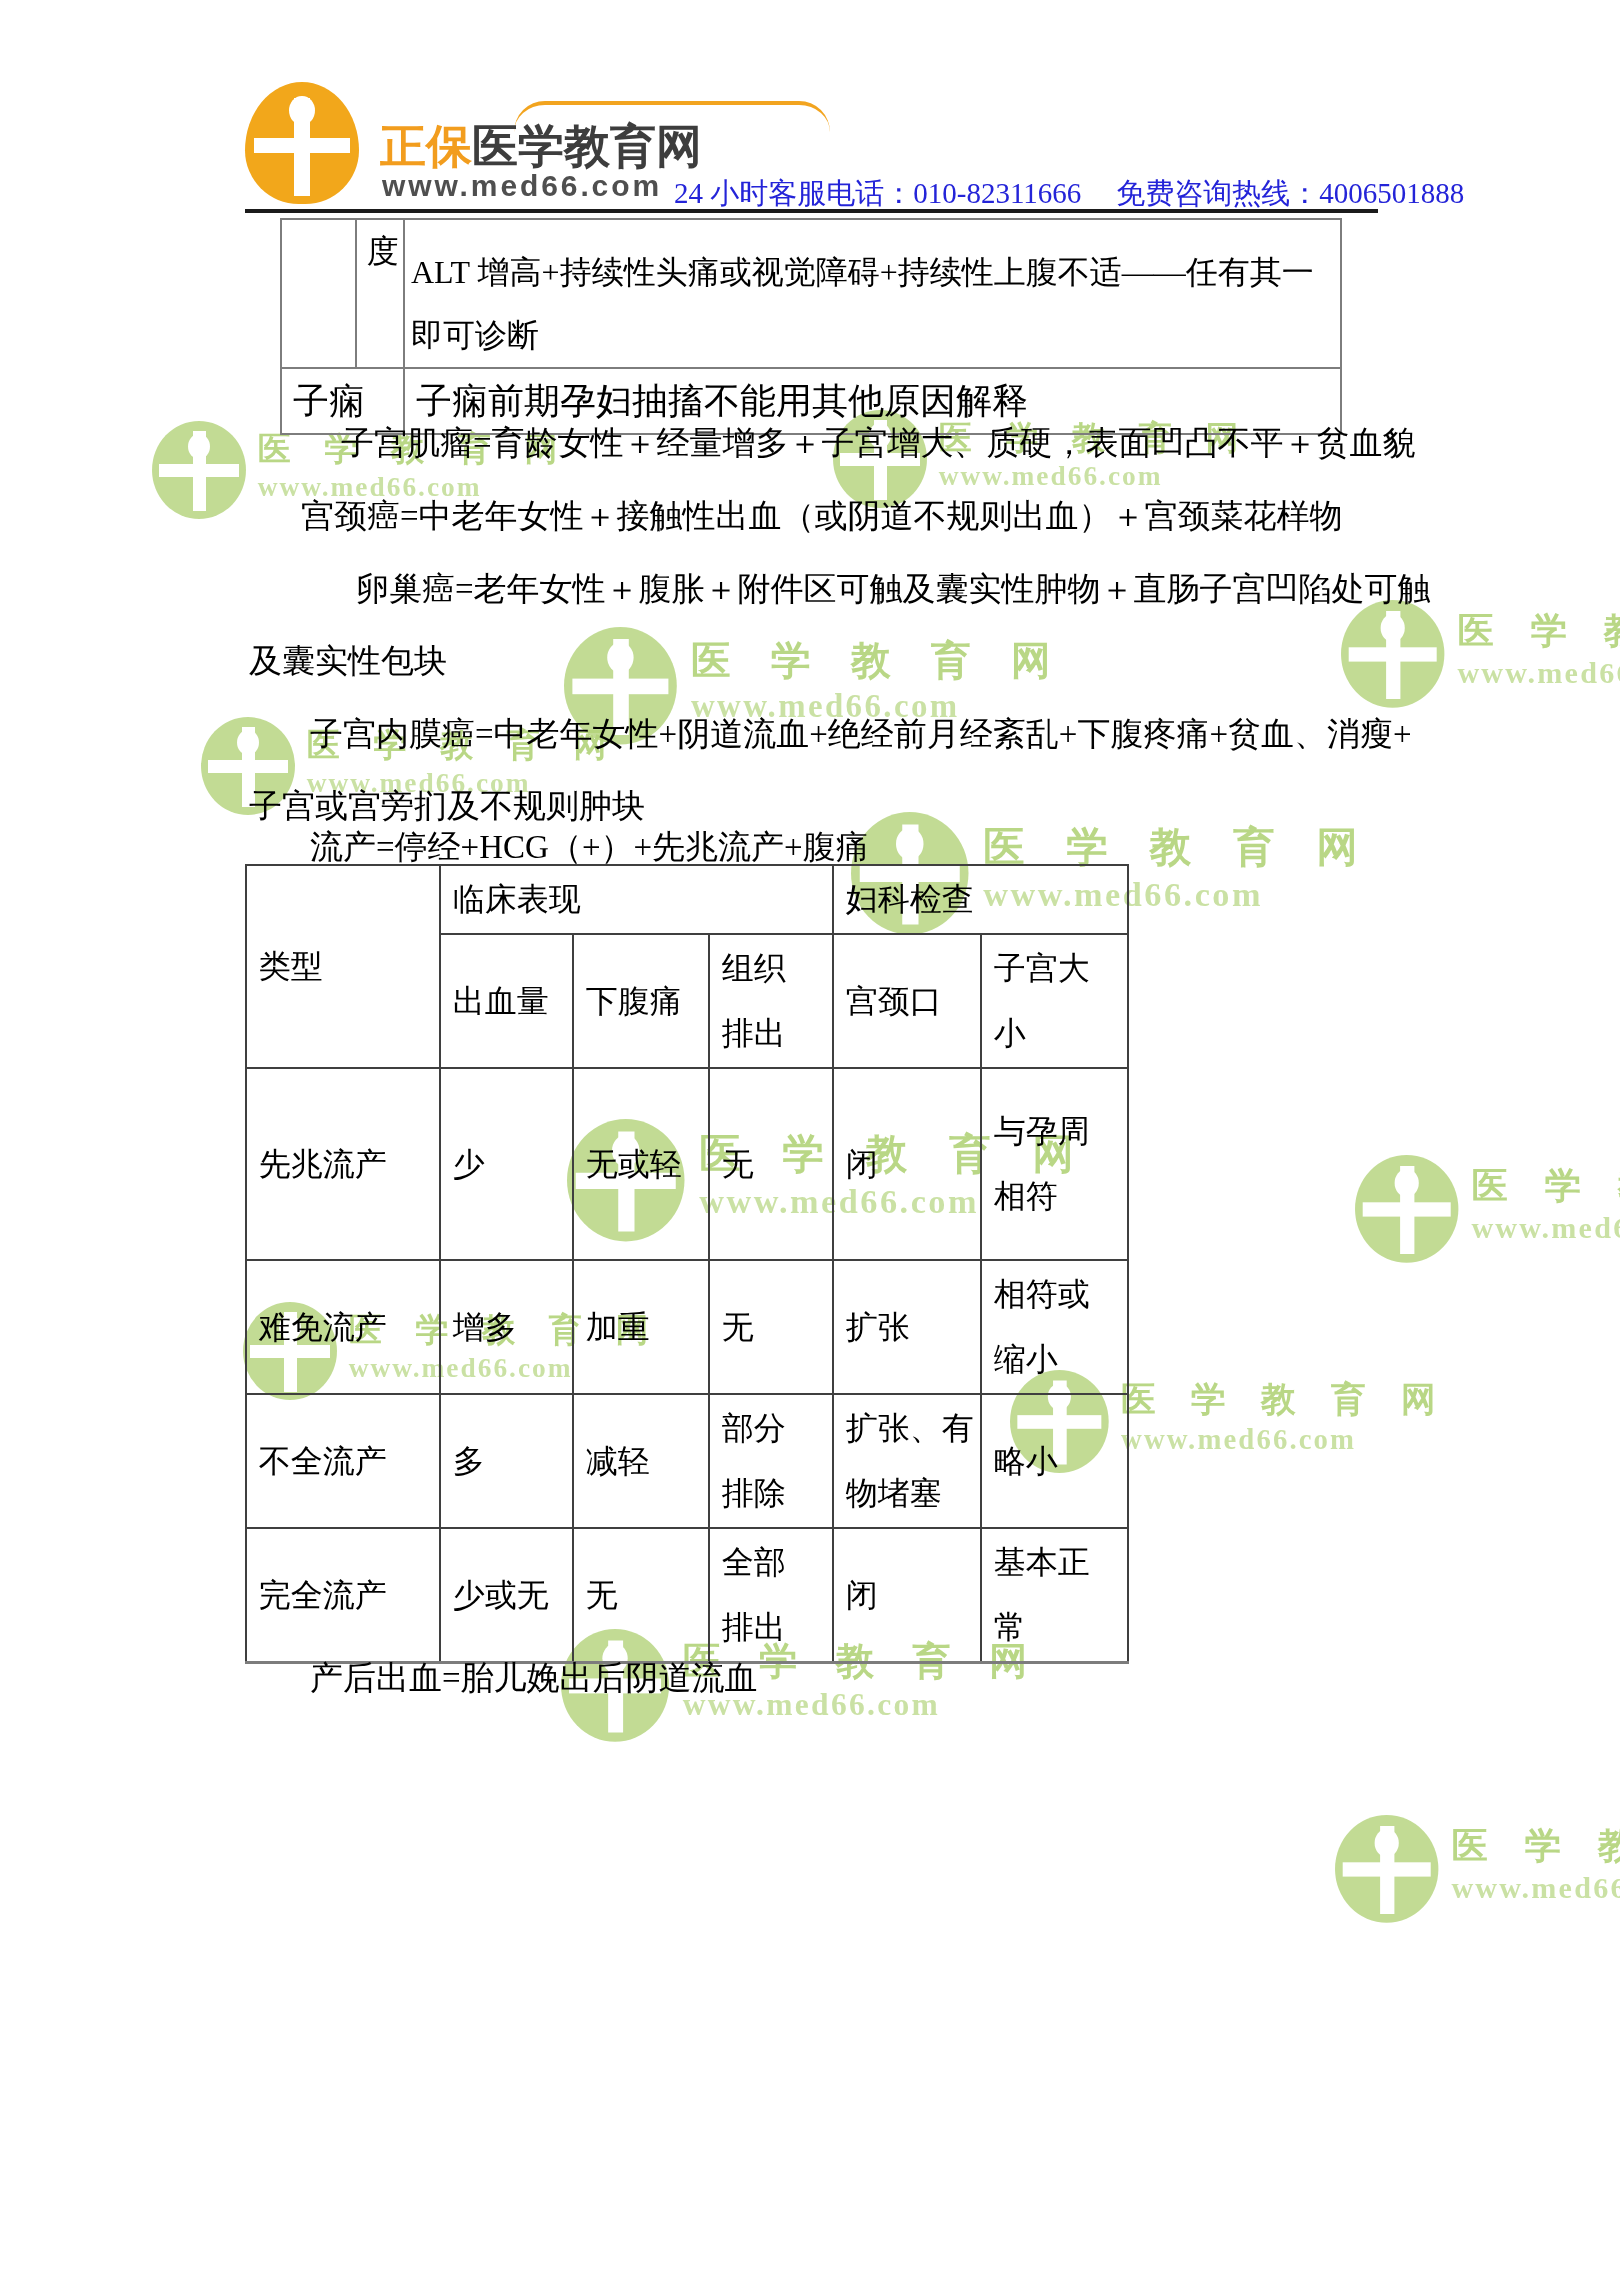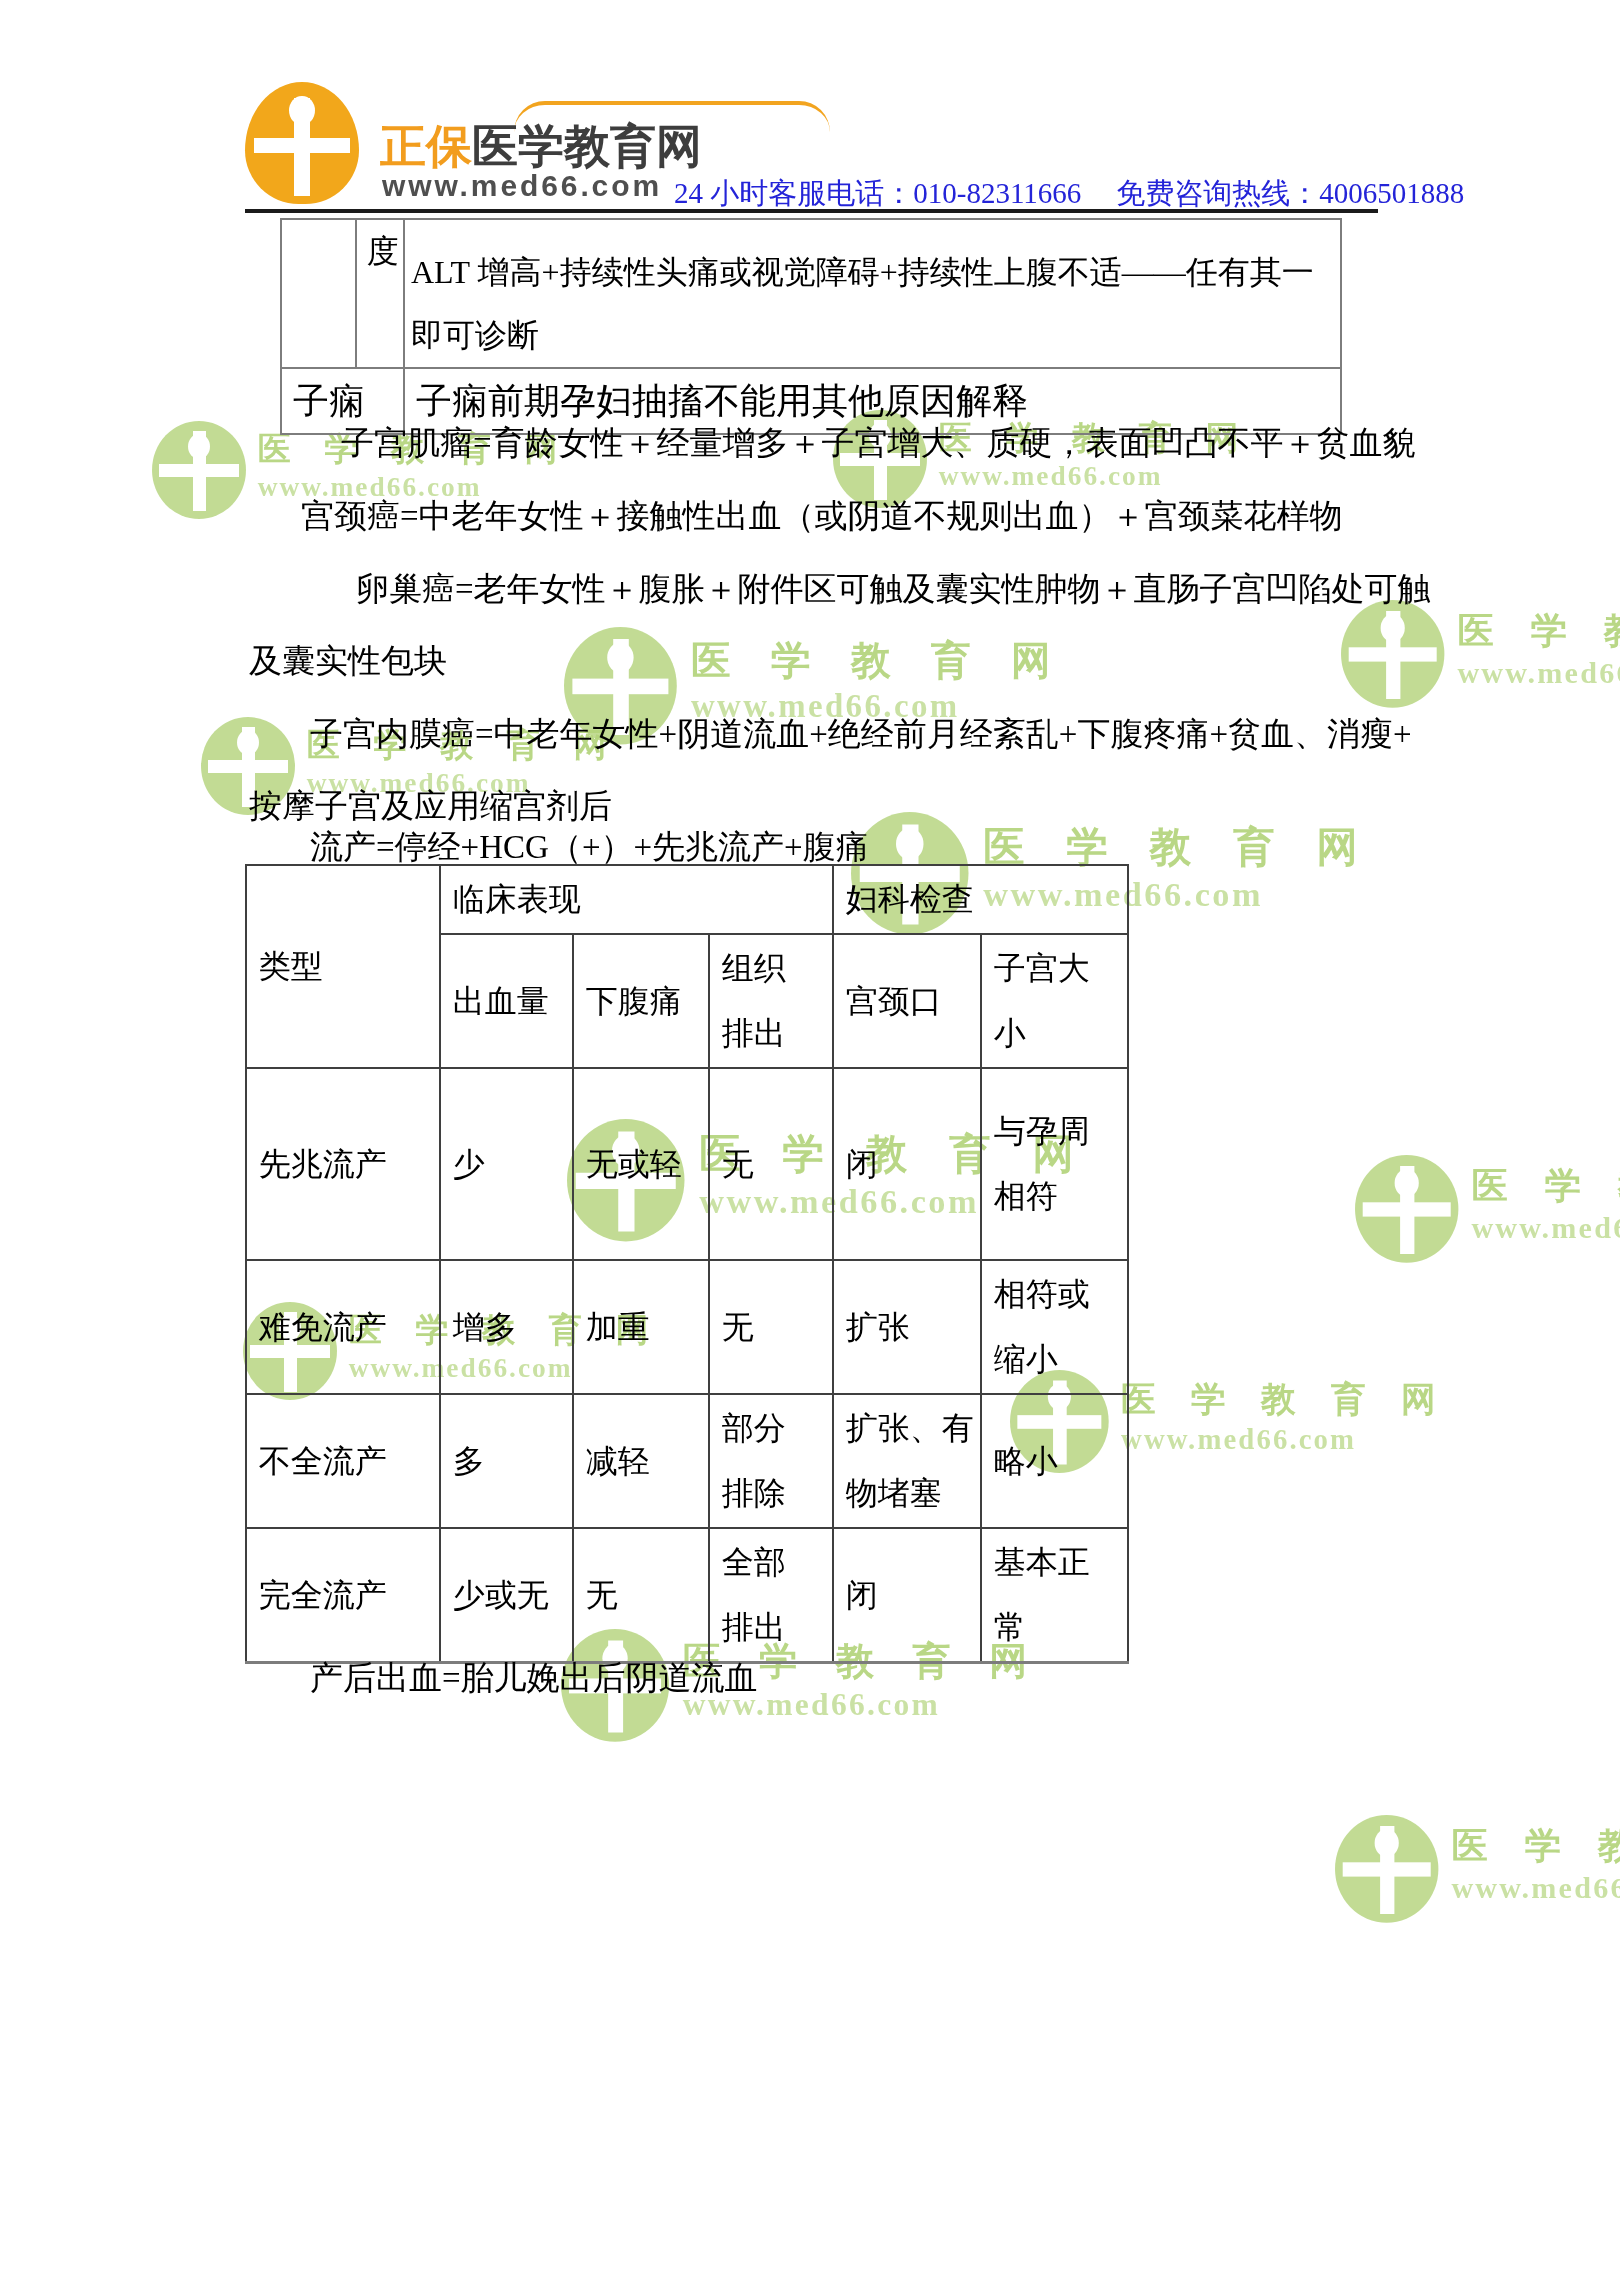--- a/index.html
+++ b/index.html
@@ -226,21 +226,21 @@
       <td class="cond">子痫前期孕妇抽搐不能用其他原因解释</td>
     </tr>
   </tbody>
     </table>
 
   <div class="fline f1">子宫肌瘤=育龄女性＋经量增多＋子宫增大、质硬，表面凹凸不平＋贫血貌</div>
   <div class="fline f2">宫颈癌=中老年女性＋接触性出血（或阴道不规则出血）＋宫颈菜花样物</div>
   <div class="fline f3">卵巢癌=老年女性＋腹胀＋附件区可触及囊实性肿物＋直肠子宫凹陷处可触</div>
   <div class="fline f4">及囊实性包块</div>
   <div class="fline f5">子宫内膜癌=中老年女性+阴道流血+绝经前月经紊乱+下腹疼痛+贫血、消瘦+</div>
-  <div class="fline f6">按摩子宫及应用缩宫剂后</div>
+  <div class="fline f6">子宫或宫旁扪及不规则肿块</div>
   <div class="fline f7">流产=停经+HCG（+）+先兆流产+腹痛</div>
 
   <table class="t2">
     <colgroup>
       <col style="width:194px">
         <col style="width:133px">
         <col style="width:136px">
       <col style="width:124px">
         <col style="width:148px">
         <col style="width:147px">

